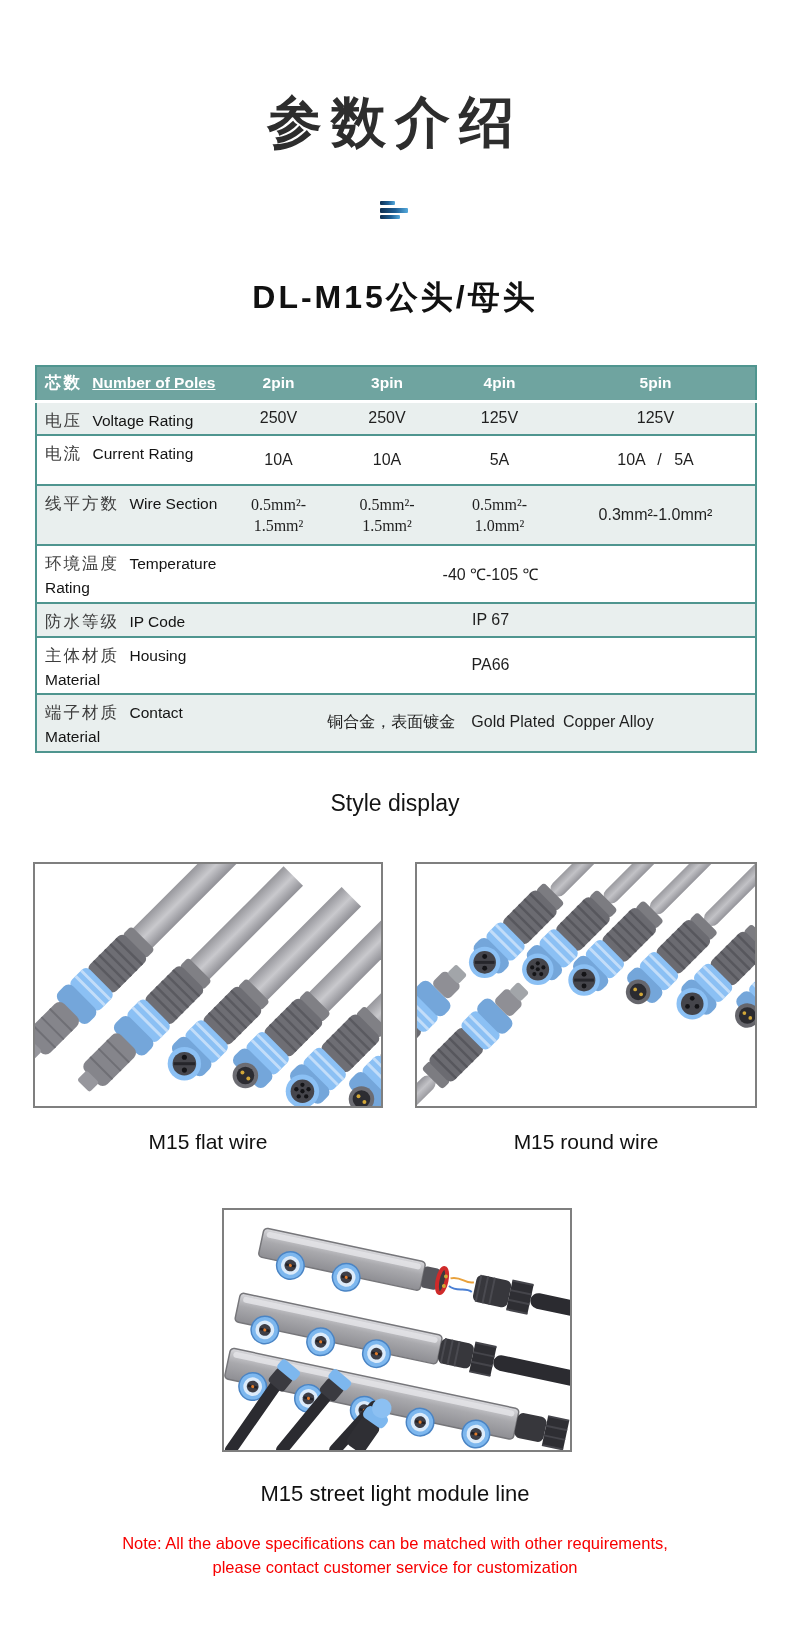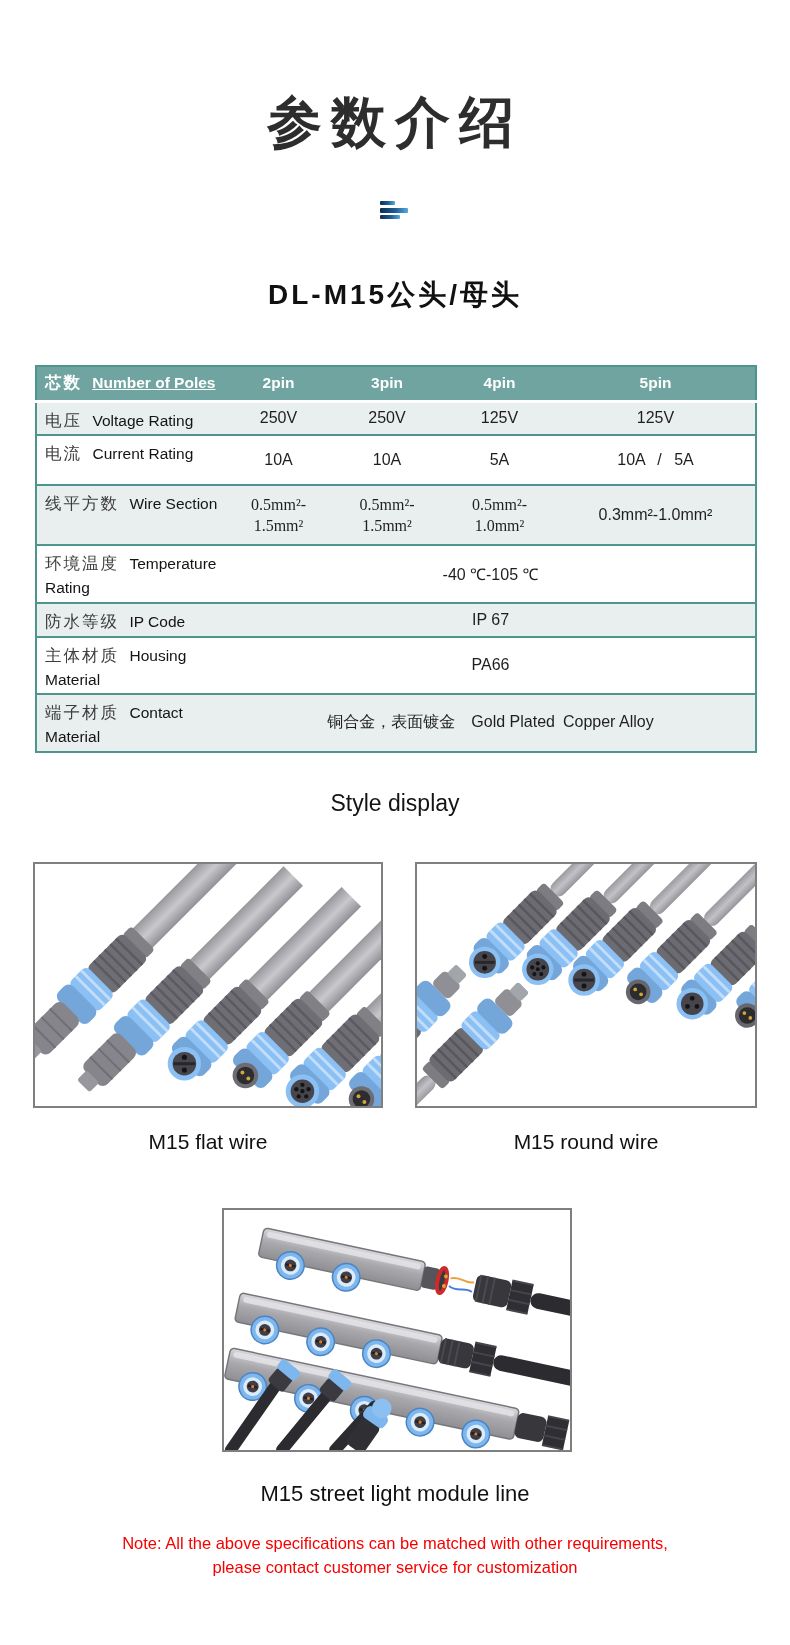--- a/index.html
+++ b/index.html
@@ -9,21 +9,21 @@
   
   .title{position:absolute;top:86px;left:0;width:100%;text-align:center;
          font-size:55px;font-weight:600;letter-spacing:9px;color:#2d2d2d;margin:0;}
   .brand-icon{position:absolute;top:201px;left:50%;margin-left:-15px;width:30px;height:20px;}
   .brand-icon i{display:block;position:absolute;left:0;border-radius:1px;
                 background:linear-gradient(90deg,#0e2f52 0%,#1d5e94 55%,#55aadd 100%);}
   .brand-icon .b1{top:0;width:15px;height:4px;}
   .brand-icon .b2{top:7px;width:28px;height:5px;}
   .brand-icon .b3{top:14px;width:20px;height:4px;}
   .subtitle{position:absolute;top:276px;left:0;width:100%;text-align:center;
-            font-size:28px;font-weight:700;letter-spacing:3px;color:#111;margin:0;}
+            font-size:32px;font-weight:700;letter-spacing:3px;color:#111;margin:0;}
 
   
   .spec-table{position:absolute;left:35px;top:365px;width:720px;border-collapse:collapse;
               table-layout:fixed;border:2px solid #4f958f;}
   .spec-table th,.spec-table td{border-top:2px solid #4f958f;border-bottom:2px solid #4f958f;
               padding:2px 4px;font-size:16px;}
   .spec-table thead th{background:#6fa4a0;color:#fff;font-weight:700;border-top:none;
               border-bottom:3px solid #ffffff;font-size:15.5px;}
   .spec-table thead th.lbl{text-align:left;padding-left:8px;}
   .spec-table td{text-align:center;vertical-align:middle;color:#1f1f1f;}

